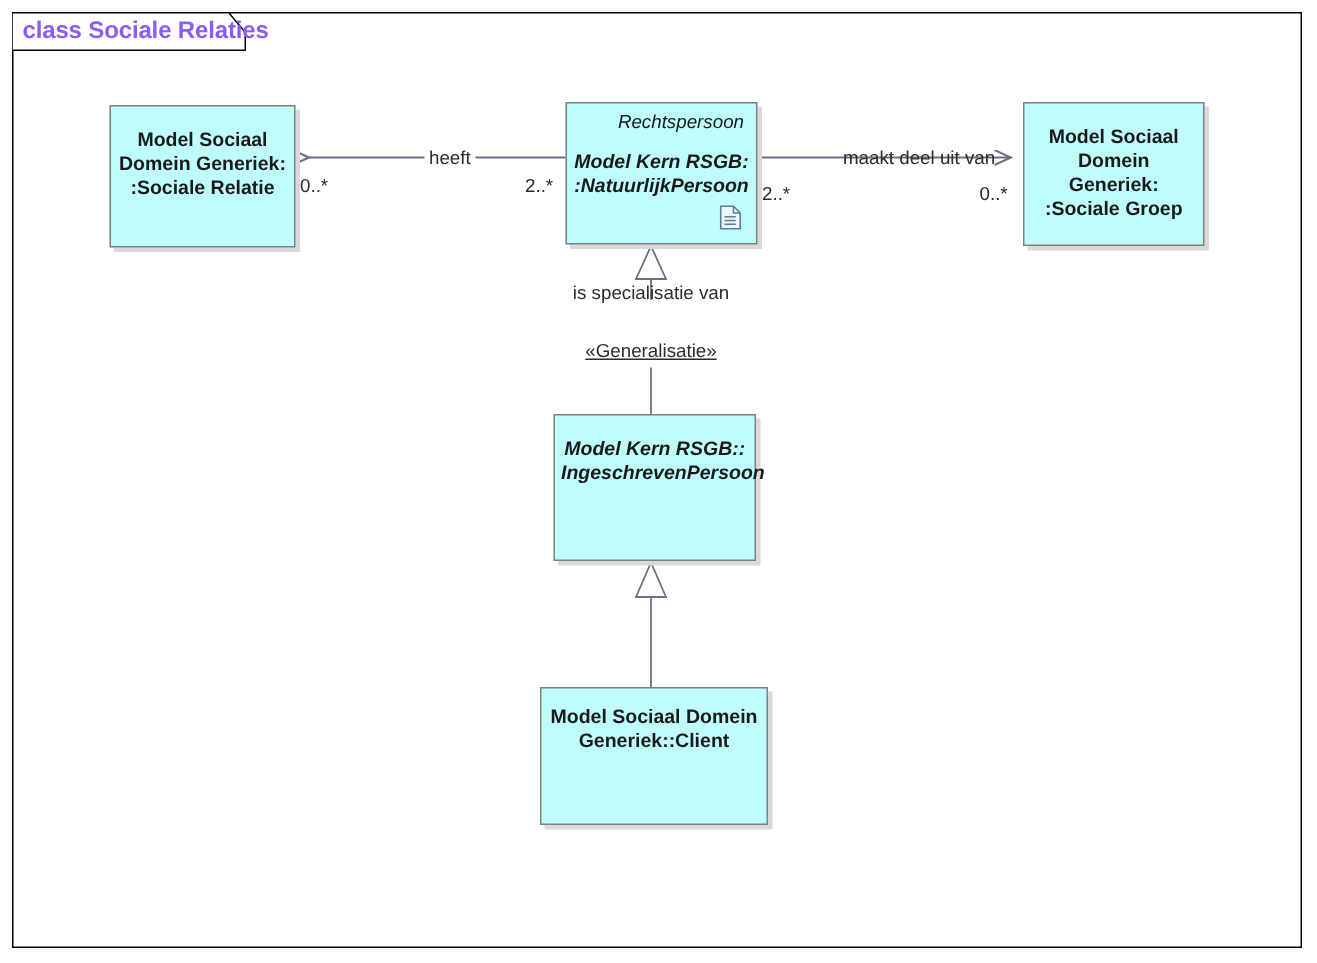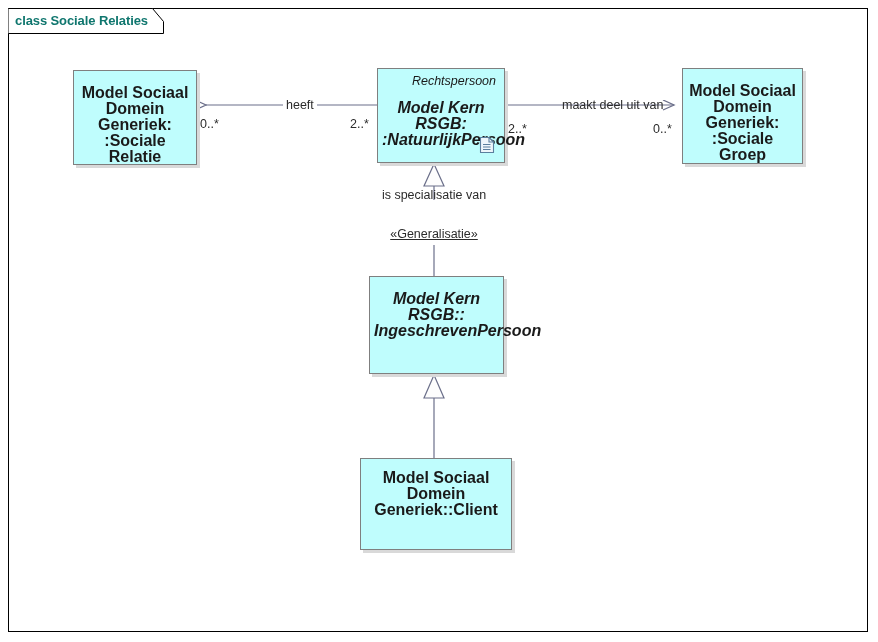--- a/index.html
+++ b/index.html
@@ -36,23 +36,23 @@
     height: 25px;
     box-sizing: border-box;
     background: #ffffff;
     border-left: 1px solid #000000;
     border-top: 1px solid #000000;
     display: flex;
     align-items: center;
     padding: 0 8px 0 7px;
   }
   .frame-tab-label {
-    font-size: 13px;
+    font-size: 16px;
     font-weight: bold;
-    color: #0f766e;
+    color: #8b5cf6;
     white-space: nowrap;
     line-height: 1;
     letter-spacing: -0.1px;
   }
   
   .tab-shape {
     position: absolute;
     left: 8px;
     top: 8px;
     width: 160px;
@@ -67,21 +67,21 @@
     background: #bffdfd;
     border: 1px solid #7f7f7f;
     box-shadow: 3px 3px 0 0 #d9d9d9;
   }
   .cls-text {
     position: absolute;
     left: 4px;
     right: 4px;
     text-align: center;
     color: #1a1a1a;
-    font-size: 16px;
+    font-size: 13px;
     line-height: 16px;
     white-space: pre-line;
   }
   .cls-text.bold   { font-weight: bold; }
   .cls-text.italic { font-style: italic; }
 
   .stereo {
     position: absolute;
     right: 8px;
     top: 5px;

